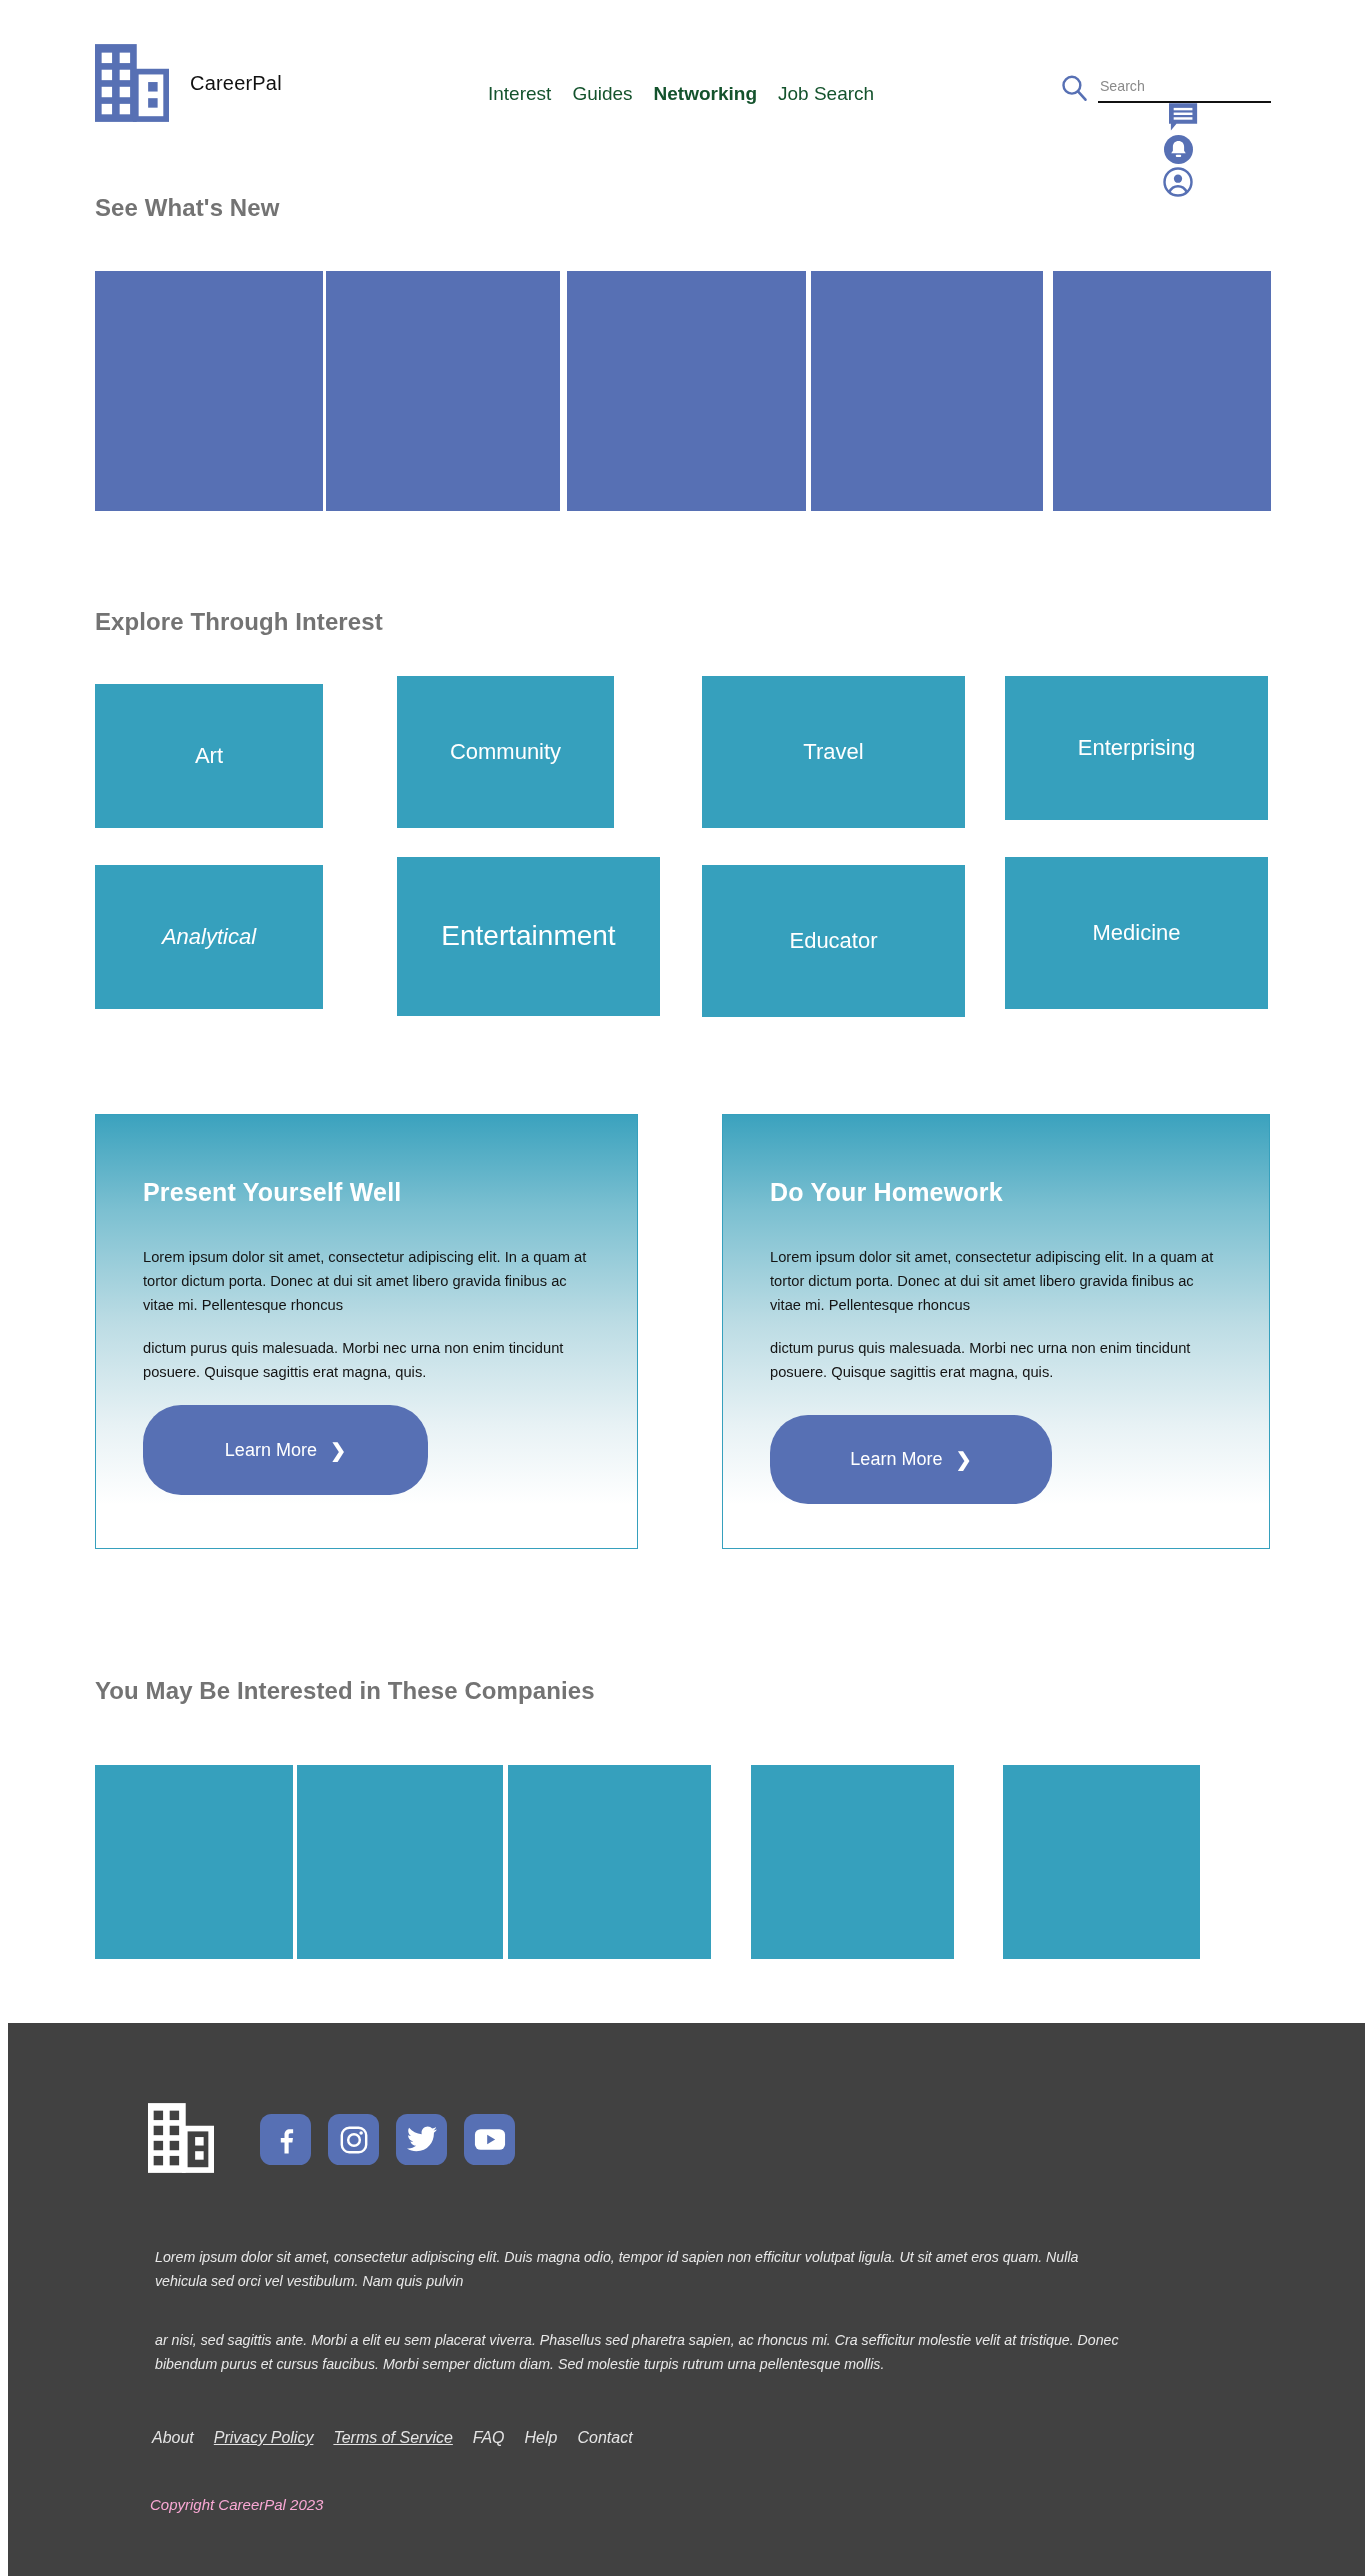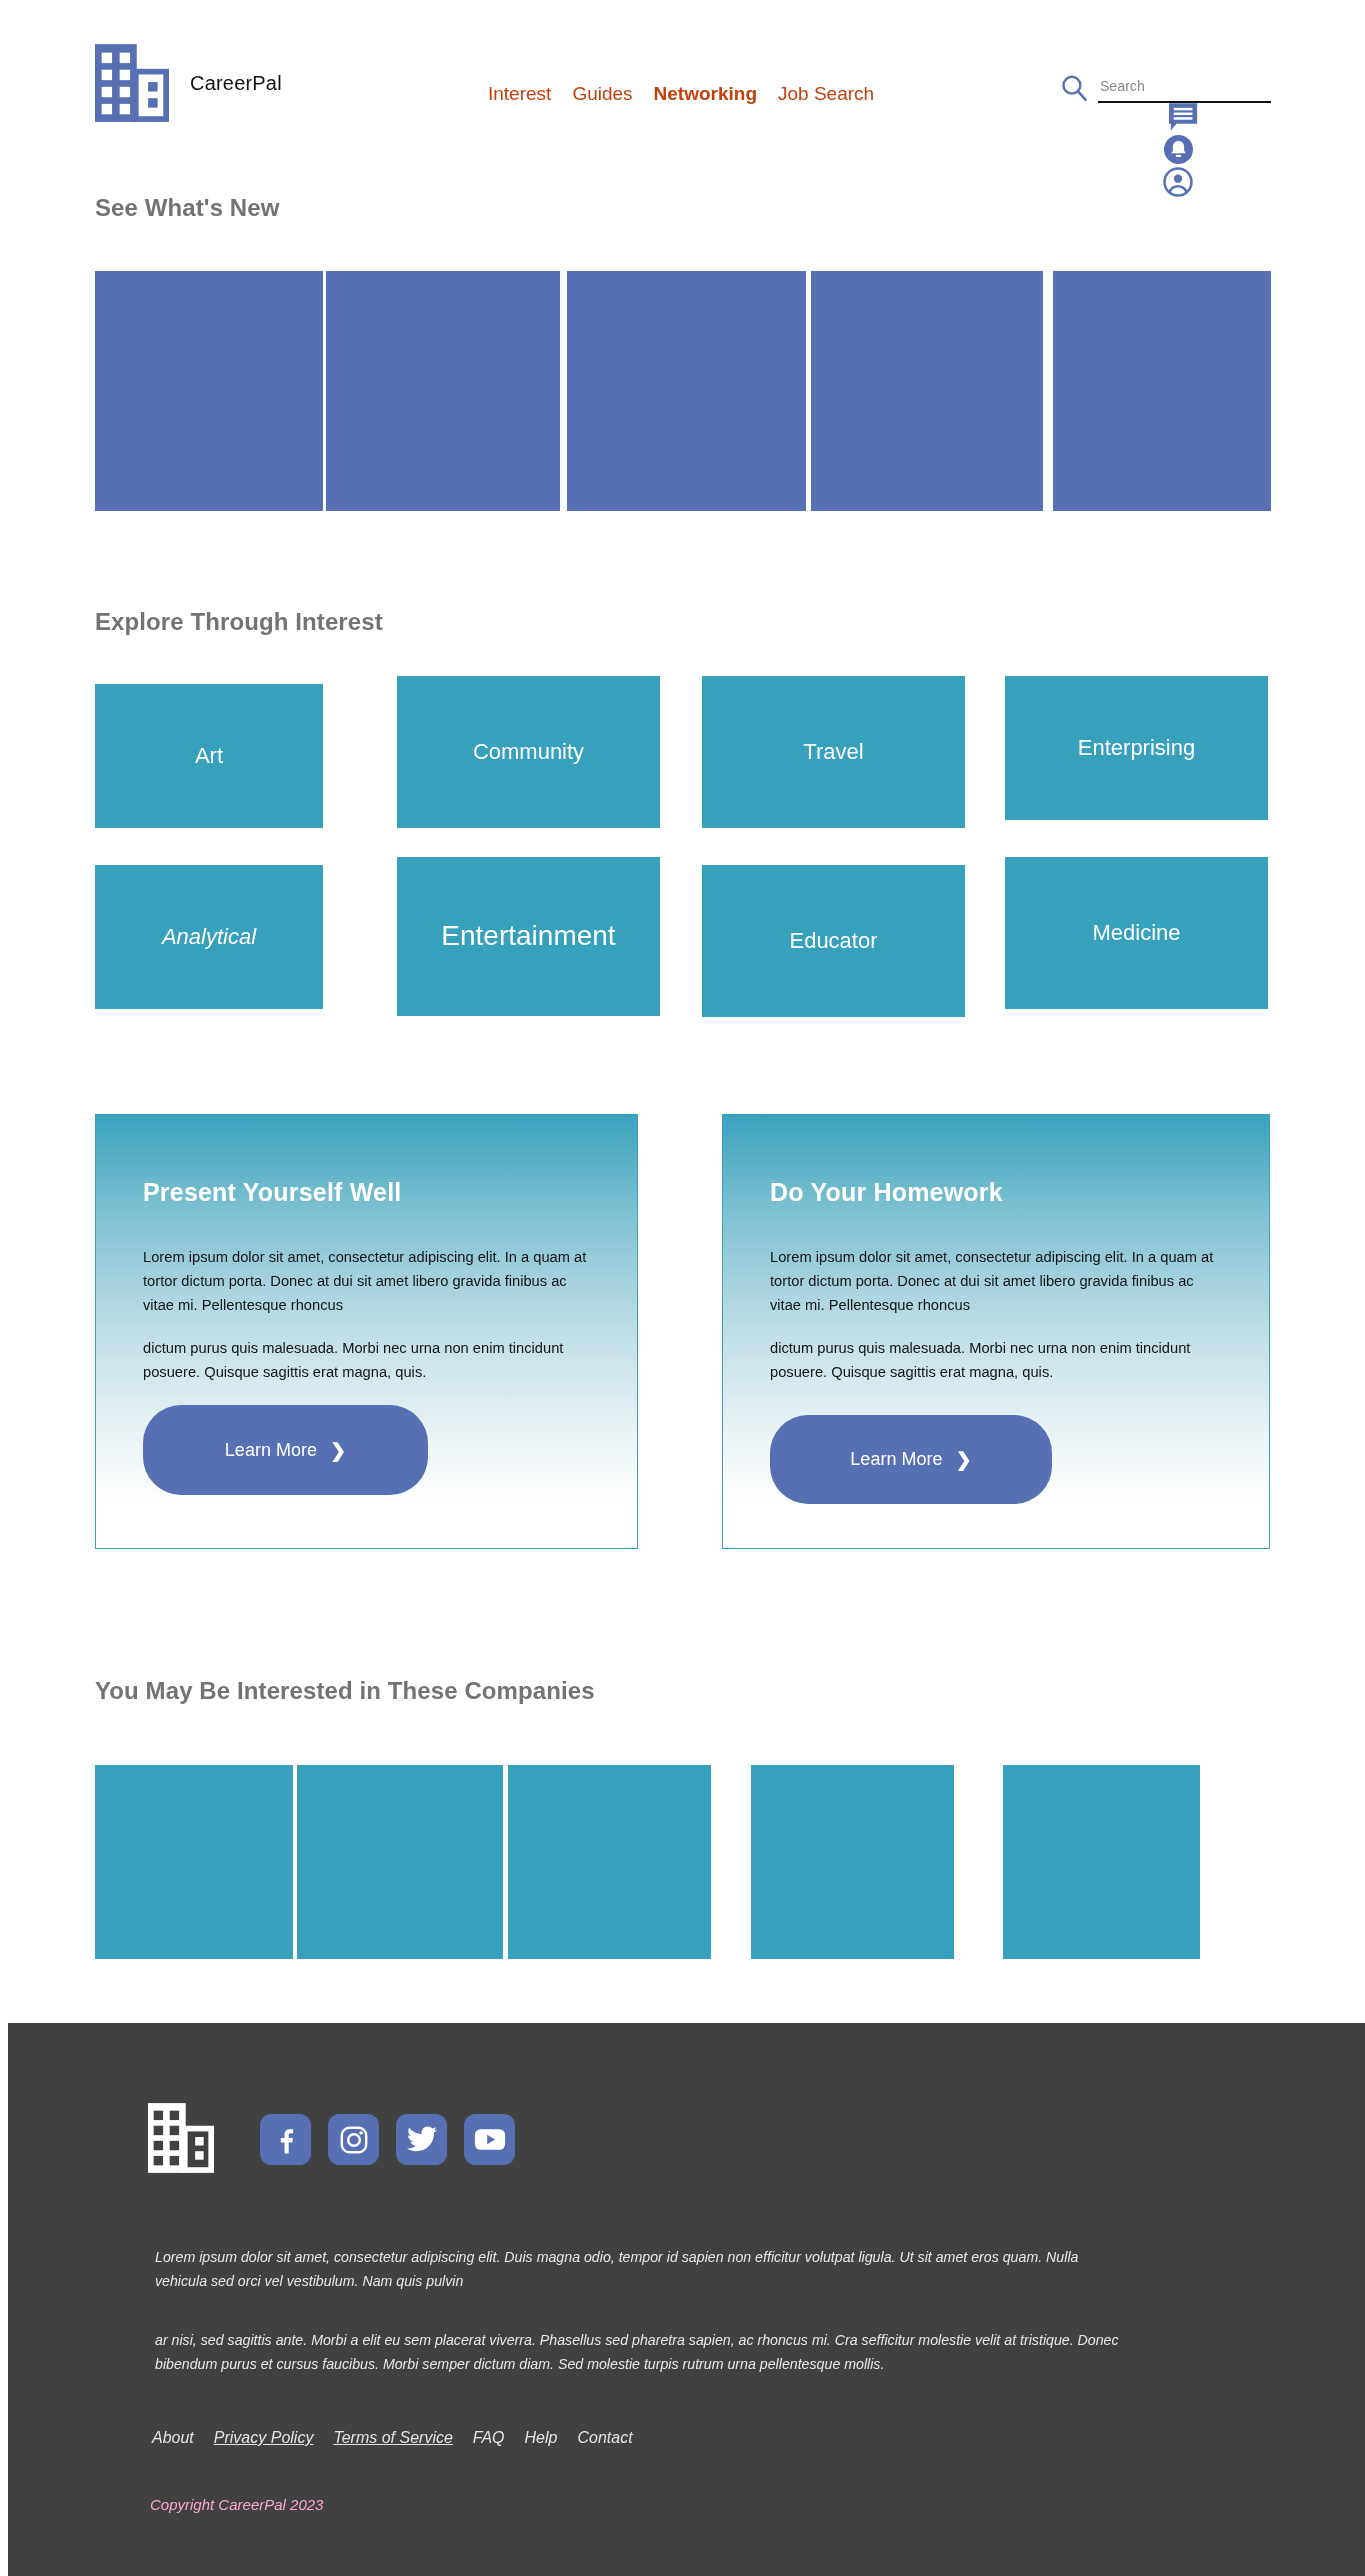--- a/index.html
+++ b/index.html
@@ -24,21 +24,21 @@
   .brand-name { font-size: 20px; color: #111; letter-spacing: 0.2px; }
 
   .nav {
     display: flex;
     align-items: baseline;
     gap: 21px;
     position: absolute;
     left: 488px;
     top: 83px;
   }
-  .nav-item { font-size: 19px; color: #c2410c; cursor: pointer; white-space: nowrap; }
+  .nav-item { font-size: 19px; color: #14532d; cursor: pointer; white-space: nowrap; }
   .nav-item.active { font-weight: bold; }
 
   .header-right {
     position: absolute;
     right: 95px;
     top: 74px;
     display: flex;
     align-items: center;
     gap: 0;
     flex-direction: column;
@@ -296,21 +296,21 @@
   <div class="news-card" style="left:231px; width:234px;"></div>
   <div class="news-card" style="left:472px; width:239px;"></div>
   <div class="news-card" style="left:716px; width:232px;"></div>
   <div class="news-card" style="left:958px;width:218px;"></div>
 </div>
 
 <h2 class="section-title" id="explore-title">Explore Through Interest</h2>
 
 <div class="interest-grid">
   <div class="interest-tile" style="left:95px; top:684px; width:228px; height:144px;">Art</div>
-  <div class="interest-tile" style="left:397px; top:676px; width:263px; height:152px;">Community</div>
+  <div class="interest-tile" style="left:397px; top:676px; width:217px; height:152px;">Community</div>
   <div class="interest-tile" style="left:702px; top:676px; width:263px; height:152px;">Travel</div>
   <div class="interest-tile" style="left:1005px; top:676px; width:263px; height:144px;">Enterprising</div>
 
   <div class="interest-tile" style="left:95px; top:865px; width:228px; height:144px;font-style:italic;">Analytical</div>
   <div class="interest-tile" style="left:397px; top:857px; width:263px; height:159px; font-size:28px;">Entertainment</div>
   <div class="interest-tile" style="left:702px; top:865px; width:263px; height:152px;">Educator</div>
   <div class="interest-tile" style="left:1005px; top:857px; width:263px; height:152px;">Medicine</div>
 </div>
 
 <div class="feature-card" style="left:95px; top:1114px; width:543px; height:435px;">

